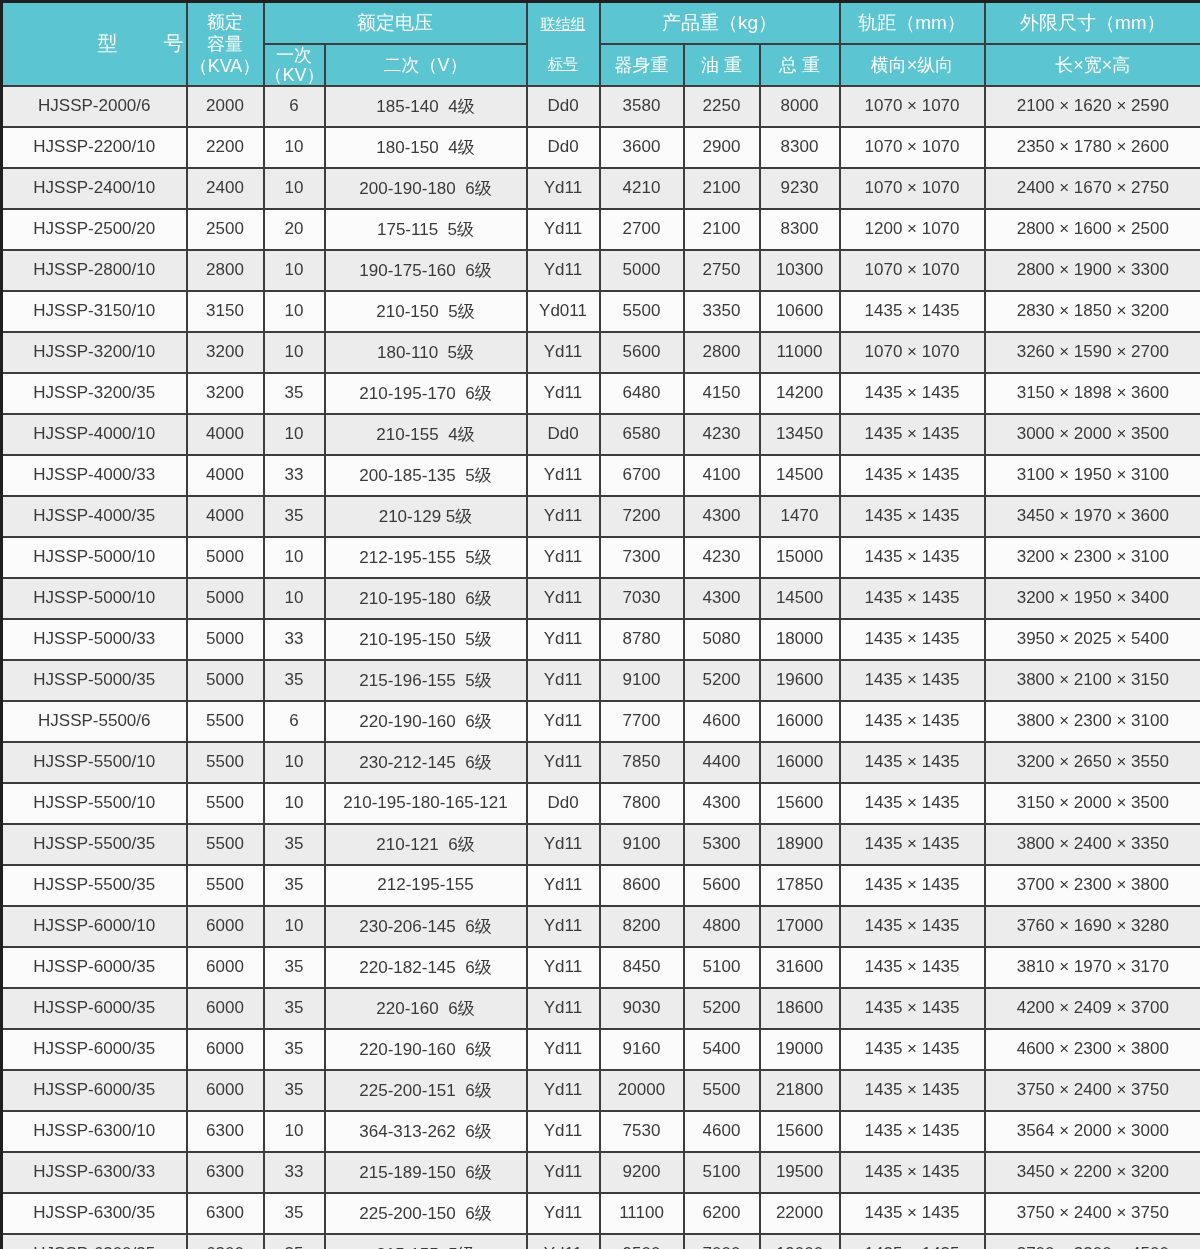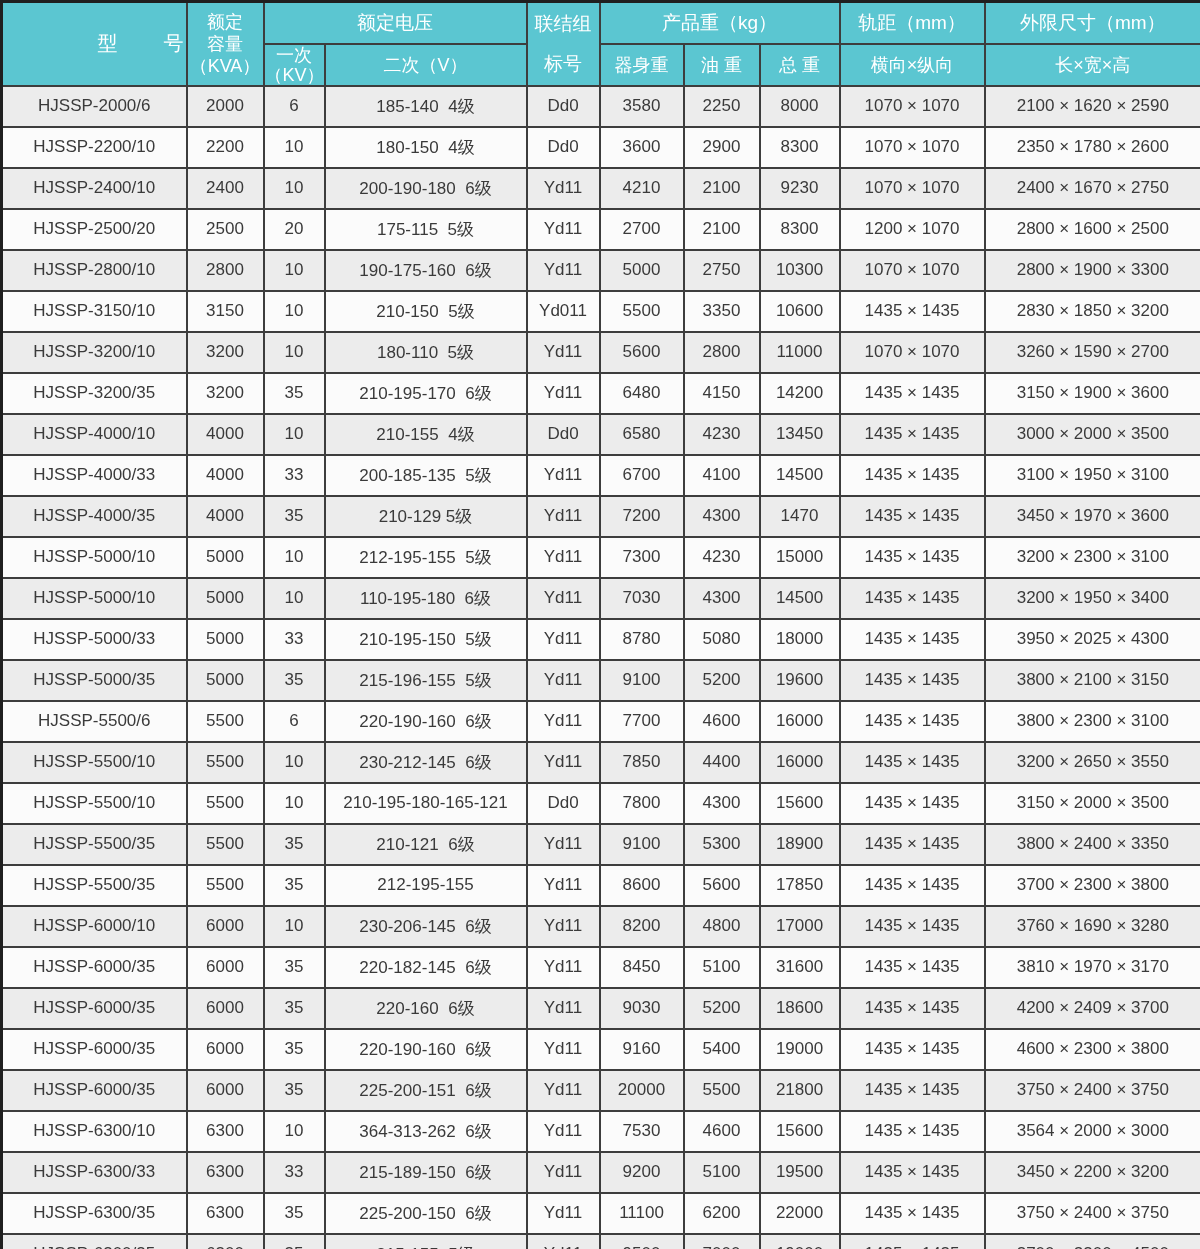--- a/index.html
+++ b/index.html
@@ -30,21 +30,21 @@
     background: #5bc6d1;
     color: #ffffff;
     font-weight: 400;
   }
   .hdr-group { font-size: 19px; height: 42px; }
   .hdr-sub   { font-size: 18px; height: 40px; }
   .hdr-full  { font-size: 19px; }
   .hdr-model { letter-spacing: 2px; font-size: 20px; text-align: right; }
   .hdr-3line { line-height: 22px; font-size: 18px; margin-left: 27px; }
   .hdr-2line-tight { line-height: 20px; font-size: 18px; }
-  .hdr-2line-wide  { line-height: 40px; font-size: 19px; }
+  .hdr-2line-wide  { line-height: 40px; font-size: 15px; text-decoration: underline; }
   tbody td {
     font-size: 17px;
     color: #3a3a3a;
     height: 39px;
     white-space: pre;
   }
   tbody tr:nth-child(odd)  { background: #ececec; }
   tbody tr:nth-child(even) { background: #fbfbfb; }
 </style>
 </head>
@@ -182,21 +182,21 @@
         <tr>
           <td>HJSSP-3200/35</td>
           <td>3200</td>
           <td>35</td>
           <td>210-195-170  6级</td>
           <td>Yd11</td>
           <td>6480</td>
           <td>4150</td>
           <td>14200</td>
           <td>1435 × 1435</td>
-          <td>3150 × 1900 × 3600</td>
+          <td>3150 × 1898 × 3600</td>
         </tr>
         <tr>
           <td>HJSSP-4000/10</td>
           <td>4000</td>
           <td>10</td>
           <td>210-155  4级</td>
           <td>Dd0</td>
           <td>6580</td>
           <td>4230</td>
           <td>13450</td>
@@ -236,39 +236,39 @@
           <td>7300</td>
           <td>4230</td>
           <td>15000</td>
           <td>1435 × 1435</td>
           <td>3200 × 2300 × 3100</td>
         </tr>
         <tr>
           <td>HJSSP-5000/10</td>
           <td>5000</td>
           <td>10</td>
-          <td>110-195-180  6级</td>
+          <td>210-195-180  6级</td>
           <td>Yd11</td>
           <td>7030</td>
           <td>4300</td>
           <td>14500</td>
           <td>1435 × 1435</td>
           <td>3200 × 1950 × 3400</td>
         </tr>
         <tr>
           <td>HJSSP-5000/33</td>
           <td>5000</td>
           <td>33</td>
           <td>210-195-150  5级</td>
           <td>Yd11</td>
           <td>8780</td>
           <td>5080</td>
           <td>18000</td>
           <td>1435 × 1435</td>
-          <td>3950 × 2025 × 4300</td>
+          <td>3950 × 2025 × 5400</td>
         </tr>
         <tr>
           <td>HJSSP-5000/35</td>
           <td>5000</td>
           <td>35</td>
           <td>215-196-155  5级</td>
           <td>Yd11</td>
           <td>9100</td>
           <td>5200</td>
           <td>19600</td>

